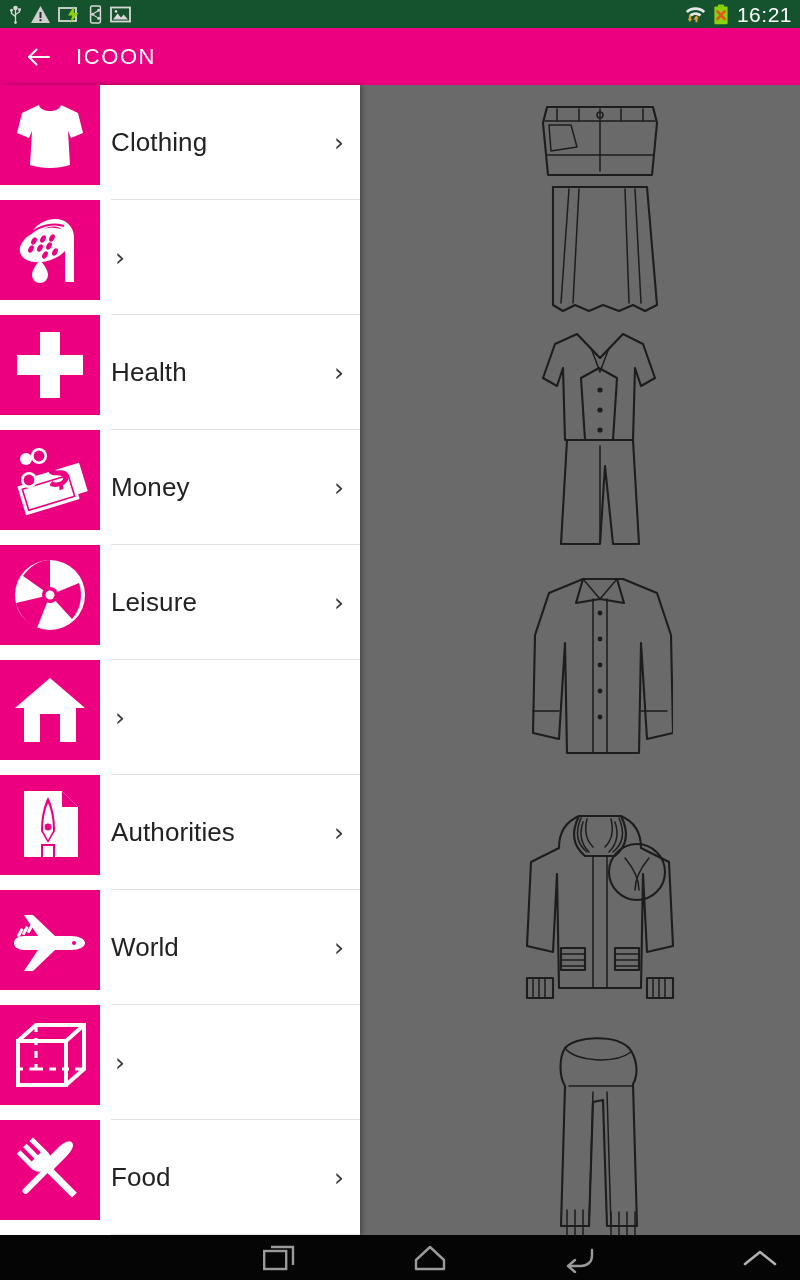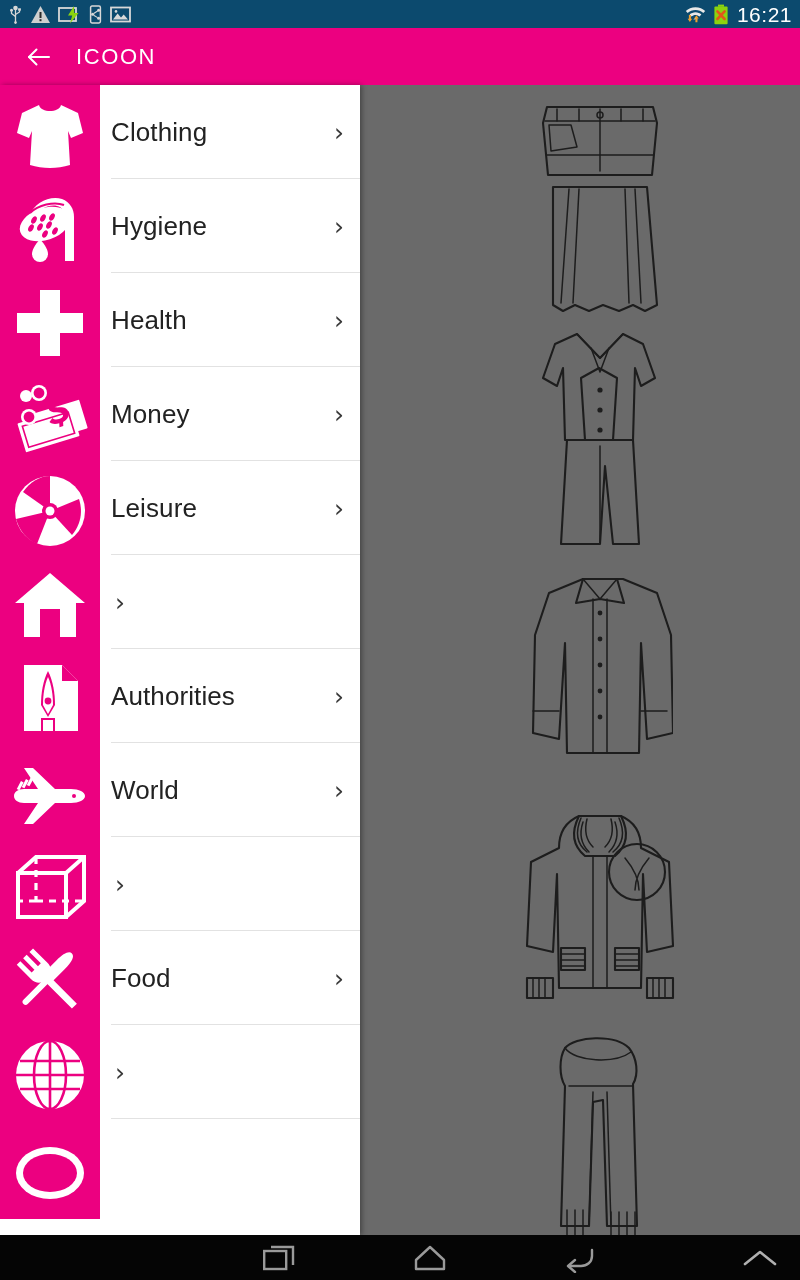--- a/index.html
+++ b/index.html
@@ -6,21 +6,21 @@
   html,body { width:800px; height:1280px; overflow:hidden; }
   body {
     font-family:"Liberation Sans", sans-serif;
     background:#000;
     position:relative;
   }
 
   
   #status-bar {
     position:absolute; left:0; top:0; width:800px; height:28px;
-    background:#0c4a6e;
+    background:#14532d;
     display:flex; align-items:center; justify-content:space-between;
     padding:0 8px;
   }
   #status-left { display:flex; align-items:center; gap:7px; }
   #status-right { display:flex; align-items:center; gap:6px; }
   .sicon { display:block; }
   #clock {
     color:#fff; font-size:21px; letter-spacing:.5px;
     font-family:"Liberation Sans", sans-serif; line-height:1;
     padding-left:2px;
@@ -61,21 +61,21 @@
         stroke-linecap:round; stroke-linejoin:round; }
   .dot { fill:#1d1d1d; }
 
   
   #drawer {
     position:absolute; left:0; top:85px; width:360px; height:1150px;
     background:#fff; overflow:hidden;
     box-shadow:2px 0 5px rgba(0,0,0,.35);
   }
   .drawer-row {
-    position:relative; height:94px; width:360px;
+    position:relative; height:115px; width:360px;
     display:flex; align-items:stretch; background:#fff;
   }
   .tile {
     width:100px; min-width:100px; height:100px;
     background:#ec0080;
     display:flex; align-items:center; justify-content:center;
     margin-bottom:1px;
   }
   .tile svg { display:block; }
   .row-body {
@@ -357,21 +357,20 @@
           <ellipse cx="26" cy="34" rx="2.4" ry="4" transform="rotate(28 26 34)"></ellipse>
           <ellipse cx="35" cy="32" rx="2.4" ry="4" transform="rotate(28 35 32)"></ellipse>
           <ellipse cx="31" cy="41" rx="2.4" ry="4" transform="rotate(28 31 41)"></ellipse>
           <ellipse cx="41" cy="38" rx="2.4" ry="4" transform="rotate(28 41 38)"></ellipse>
         </g>
         <path fill="#fff" d="M26 46c5 6 8 11 8 15a8 8 0 0 1-16 0c0-4 3-9 8-15z"></path>
         <path fill="none" stroke="#ec0080" stroke-width="2" d="M16 20c8-8 24-12 34-8"></path>
       </svg>
     </div>
     <div class="row-body">
-      <span class="row-label">Hygiene</span>
       <span class="row-chev">›</span>
       <div class="row-divider"></div>
     </div>
   </div>
 
   <div class="drawer-row">
     <div class="tile">
       <svg width="72" height="72" viewBox="0 0 72 72">
         <path fill="#fff" d="M26 3h20v23h23v20H46v23H26V46H3V26h23z"></path>
       </svg>

